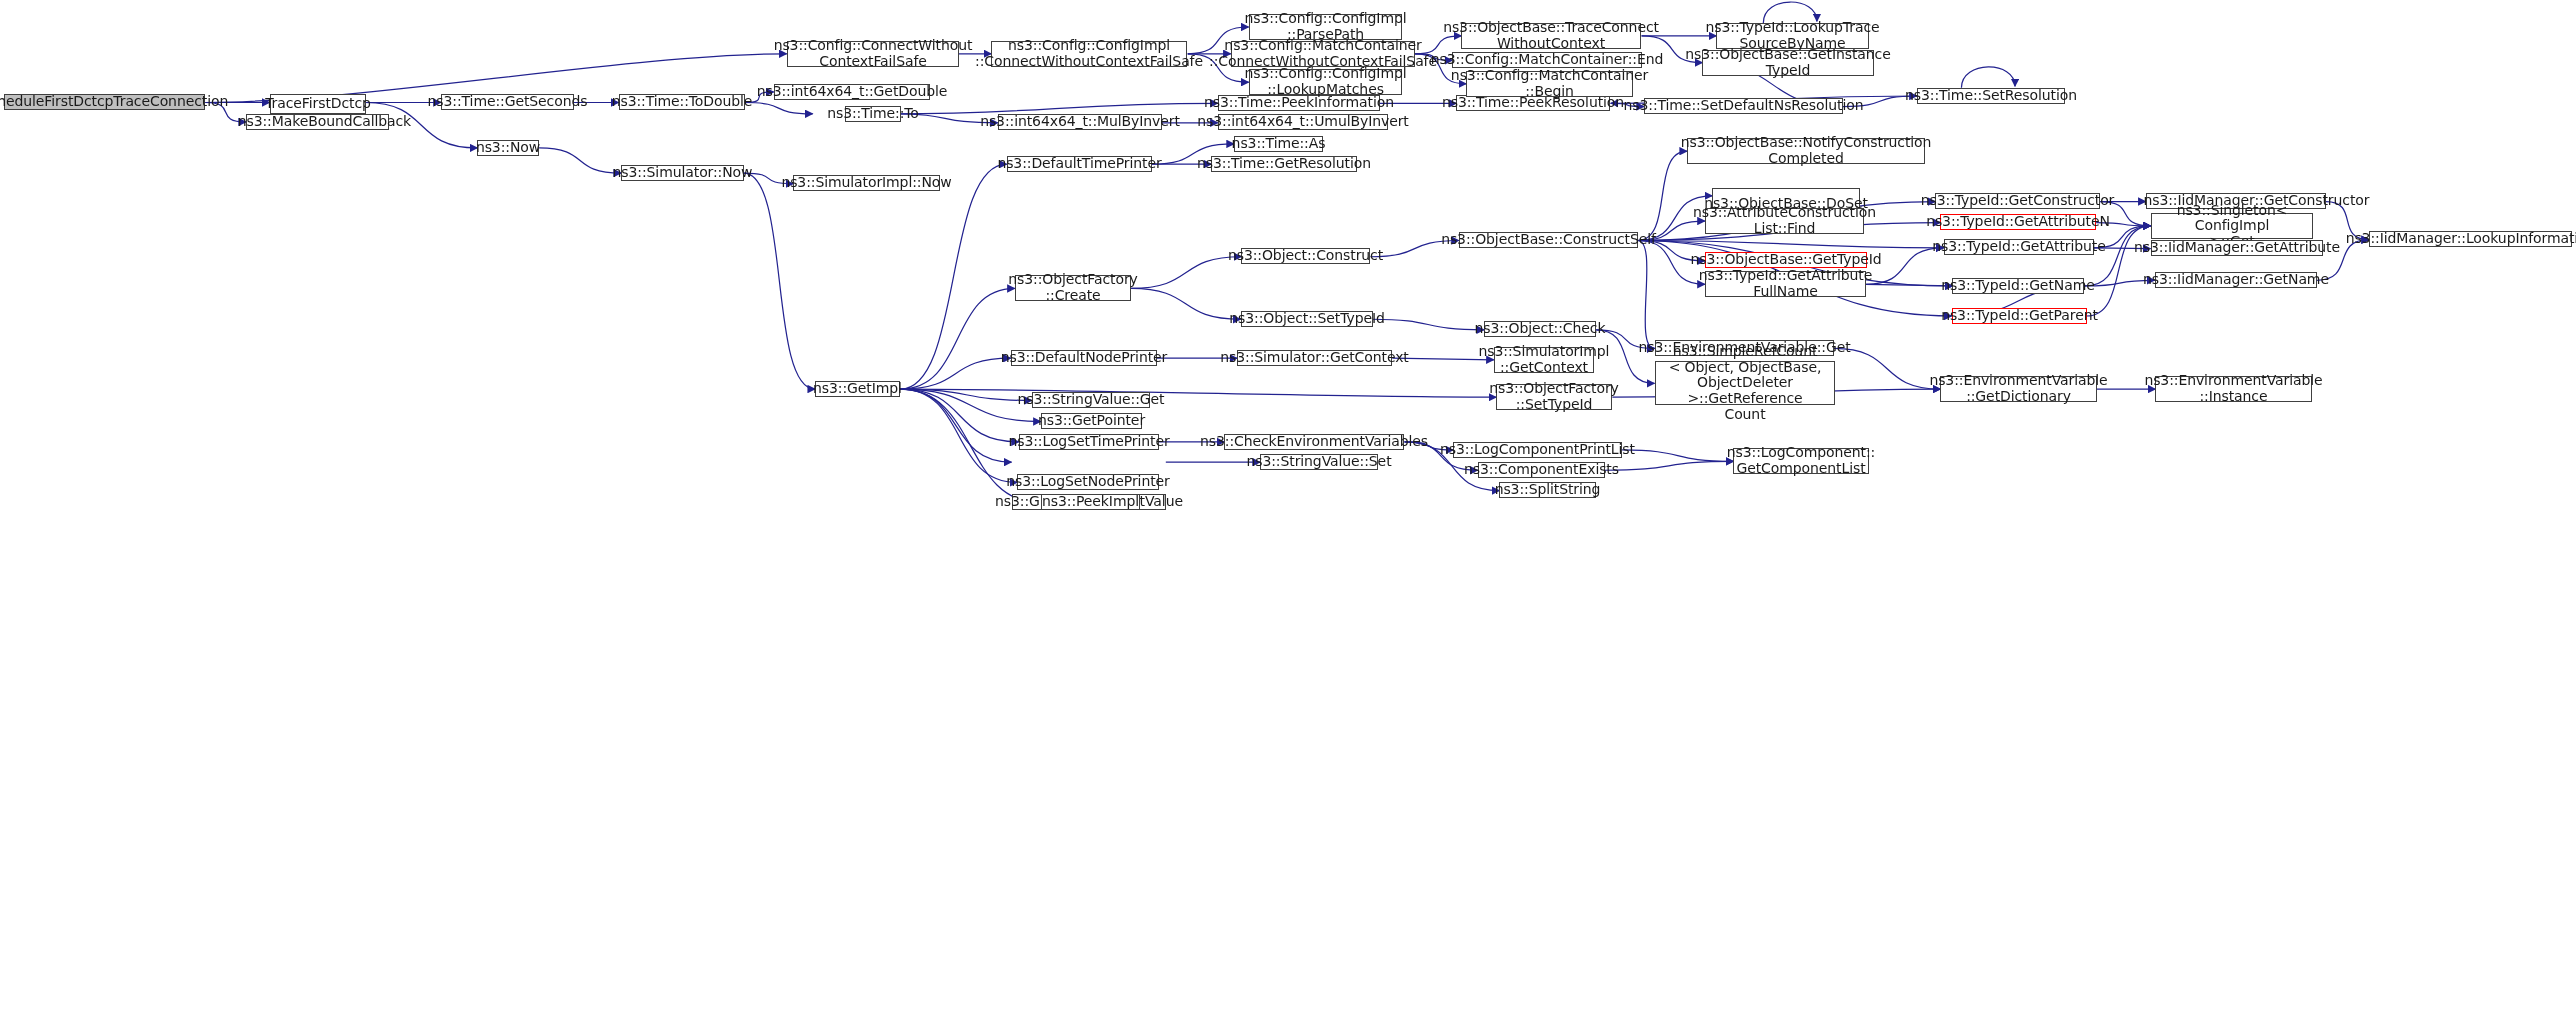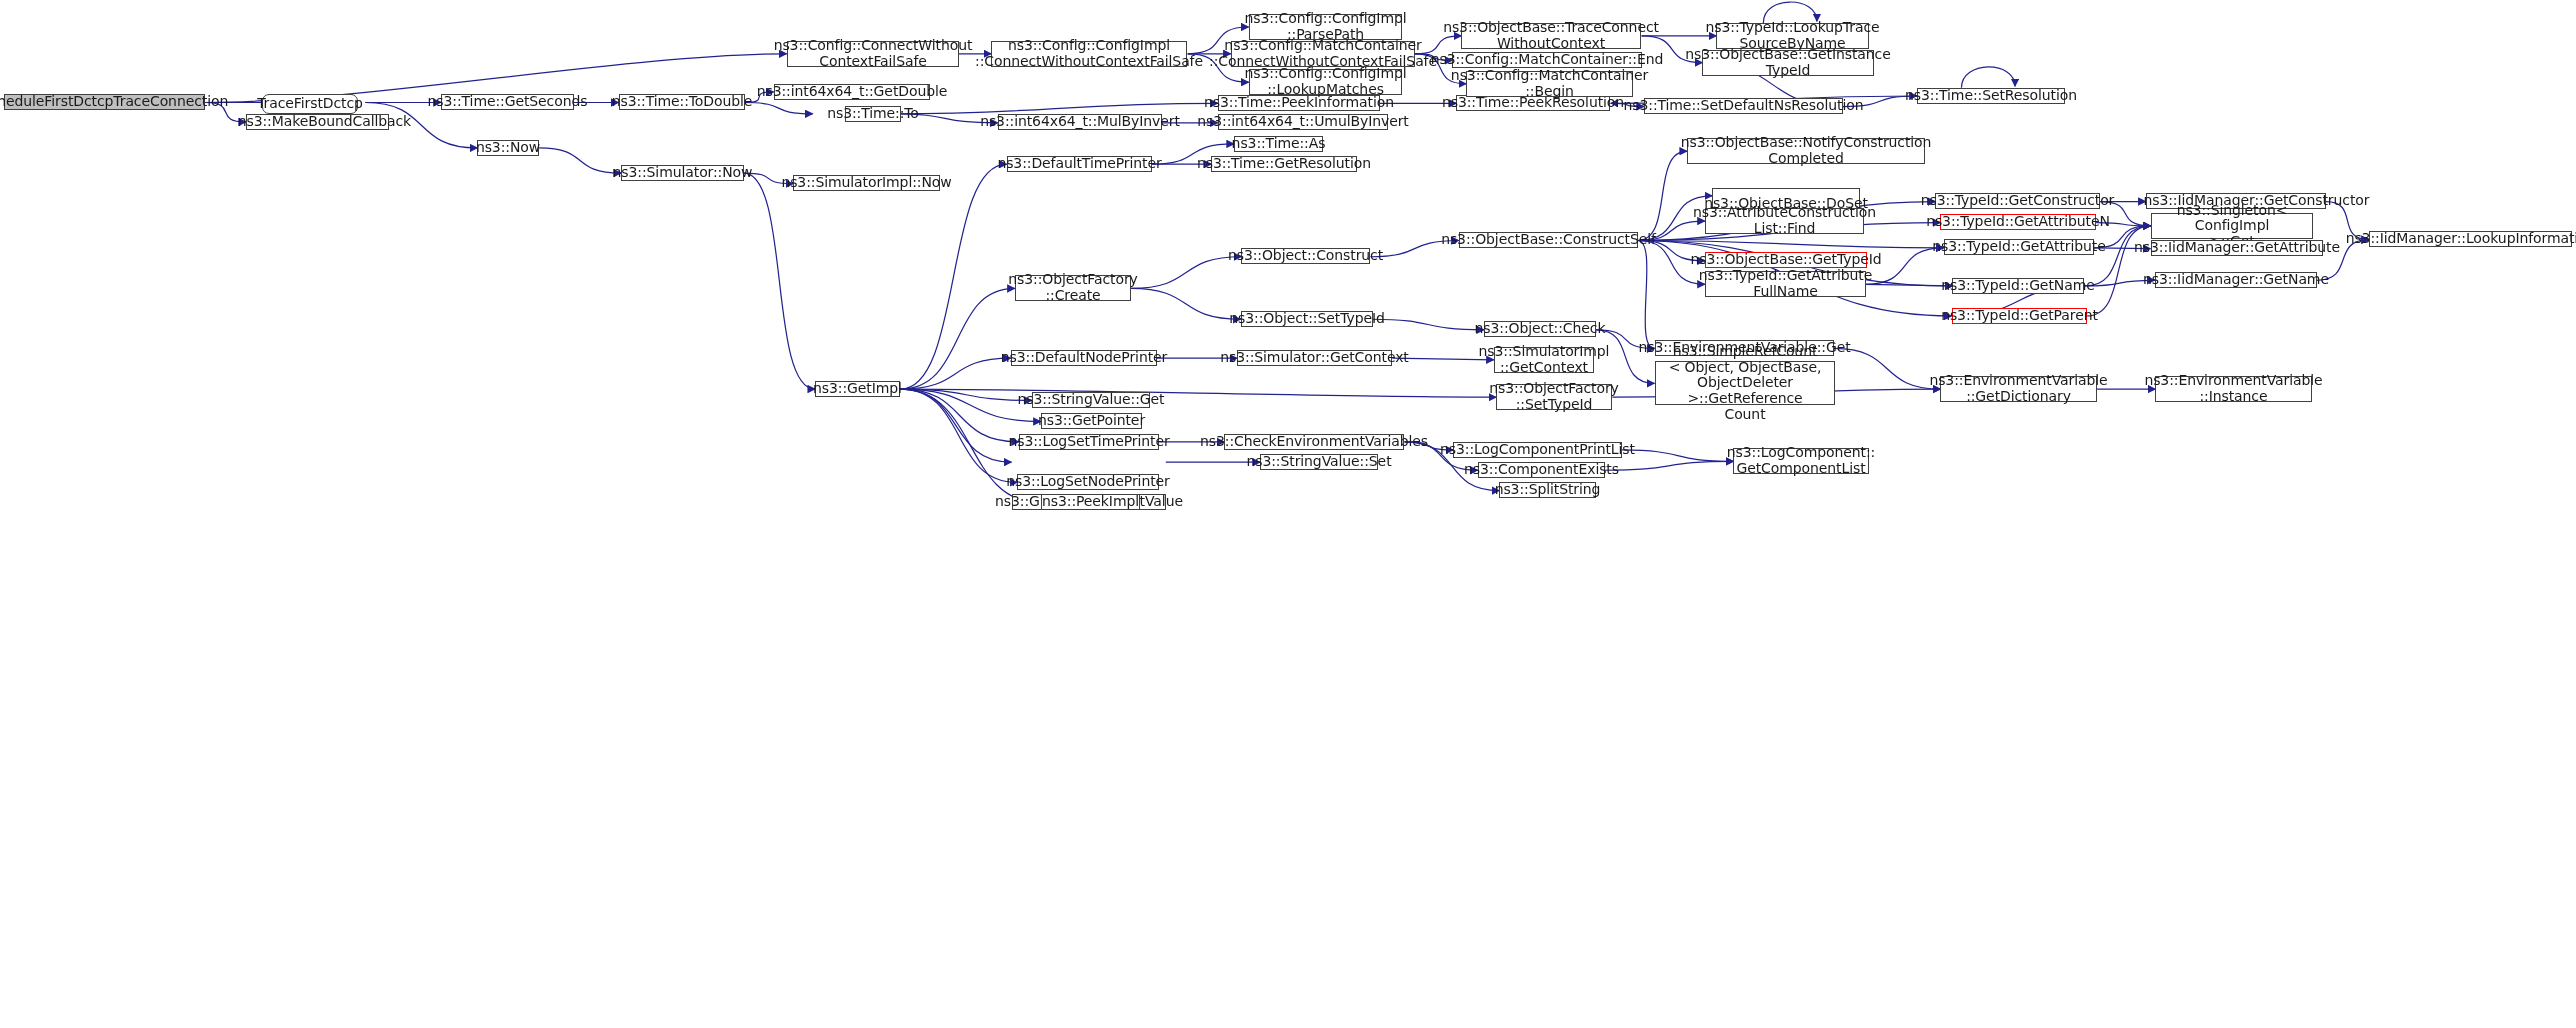--- a/index.html
+++ b/index.html
@@ -141,21 +141,21 @@
         <path fill="none" stroke="#22228f" stroke-width="1.5" marker-end="url(#ah)" d="M 1730 544 C 1775 544, 1745 554, 1790 554"></path>
         <path fill="none" stroke="#22228f" stroke-width="1.5" marker-end="url(#ah)" d="M 1730 544 C 1788.5 544, 1761.5 579, 1820 579"></path>
         <path fill="none" stroke="#22228f" stroke-width="1.5" marker-end="url(#ah)" d="M 1730 544 C 1800.65 544, 1776.35 604, 1847 604"></path>
         <path fill="none" stroke="#22228f" stroke-width="1.5" marker-end="url(#ah)" d="M 1986 489 C 2176 489, 2200 479, 2390 479"></path>
         <path fill="none" stroke="#22228f" stroke-width="1.5" marker-end="url(#ah)" d="M 1998 554 C 2077.65 554, 2055.35 568, 2135 568"></path>
         <path fill="none" stroke="#22228f" stroke-width="1.5" marker-end="url(#ah)" d="M 1976 579 C 2065.55 579, 2045.45 568, 2135 568"></path>
       </g>
   </svg>
   <div id="node-layer">
       <div class="node root" style="left: 4px; top: 94px; width: 201px; height: 16px;"><span>ScheduleFirstDctcpTraceConnection</span></div>
-      <div class="node" style="left: 262px; top: 94px; width: 96px; height: 20px; border-radius: 7px;"><span>TraceFirstDctcp</span></div>
+      <div class="node" style="left: 270px; top: 94px; width: 96px; height: 20px;"><span>TraceFirstDctcp</span></div>
       <div class="node" style="left: 246px; top: 114px; width: 143px; height: 16px; padding-left: 17px;"><span>ns3::MakeBoundCallback</span></div>
       <div class="node" style="left: 441px; top: 94px; width: 133px; height: 16px;"><span>ns3::Time::GetSeconds</span></div>
       <div class="node" style="left: 619px; top: 94px; width: 126px; height: 16px;"><span>ns3::Time::ToDouble</span></div>
       <div class="node" style="left: 774px; top: 84px; width: 156px; height: 16px;"><span>ns3::int64x64_t::GetDouble</span></div>
       <div class="node" style="left: 813px; top: 106px; width: 56px; height: 16px; margin-left: 32px;"><span>ns3::Time::To</span></div>
       <div class="node" style="left: 998px; top: 114px; width: 164px; height: 16px;"><span>ns3::int64x64_t::MulByInvert</span></div>
       <div class="node" style="left: 1218px; top: 114px; width: 170px; height: 16px;"><span>ns3::int64x64_t::UmulByInvert</span></div>
       <div class="node" style="left: 1218px; top: 95px; width: 162px; height: 16px;"><span>ns3::Time::PeekInformation</span></div>
       <div class="node" style="left: 1456px; top: 95px; width: 154px; height: 16px;"><span>ns3::Time::PeekResolution</span></div>
       <div class="node" style="left: 1644px; top: 98px; width: 199px; height: 16px;"><span>ns3::Time::SetDefaultNsResolution</span></div>

